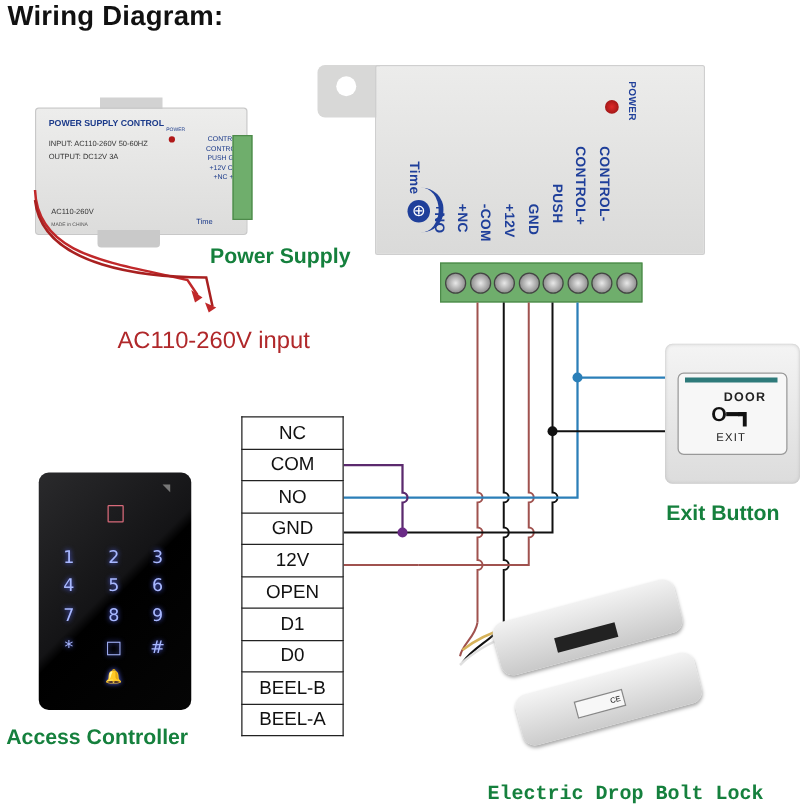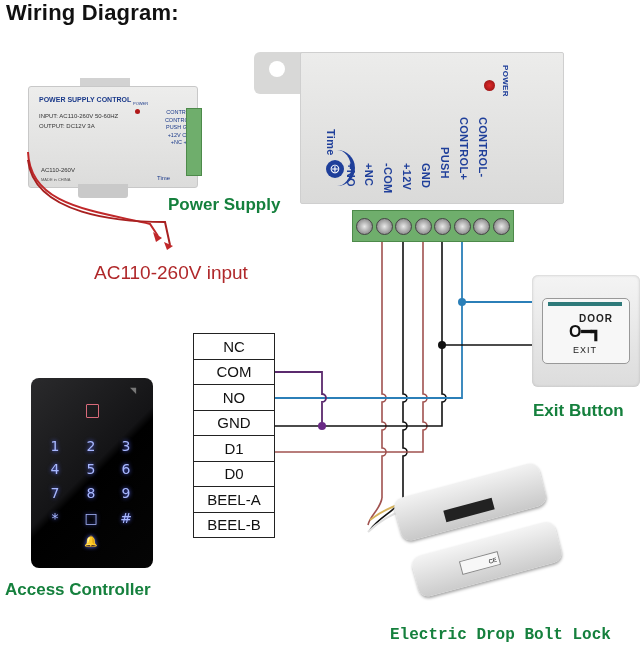--- a/index.html
+++ b/index.html
@@ -161,30 +161,36 @@
   <tr>
         <td>COM</td>
       </tr>
   <tr>
         <td>NO</td>
       </tr>
   <tr>
         <td>GND</td>
       </tr>
   <tr>
+        <td>12V</td>
+      </tr>
+  <tr>
+        <td>OPEN</td>
+      </tr>
+  <tr>
         <td>D1</td>
       </tr>
   <tr>
         <td>D0</td>
       </tr>
   <tr>
+        <td>BEEL-B</td>
+      </tr>
+  <tr>
         <td>BEEL-A</td>
-      </tr>
-  <tr>
-        <td>BEEL-B</td>
       </tr>
 </tbody>
   </table>
 
 <div class="abs keypad"></div>
 <div class="abs kp-wifi">◥</div>
 <div class="abs kp-reader"></div>
 <div class="key" style="left:45px; top:438px;">1</div>
 <div class="key" style="left:81px; top:438px;">2</div>
 <div class="key" style="left:116px; top:438px;">3</div>

